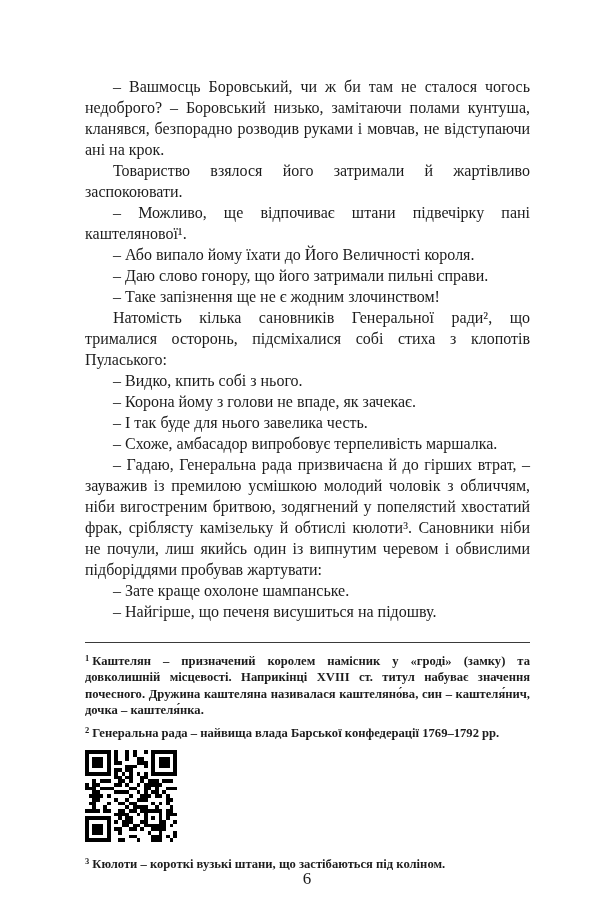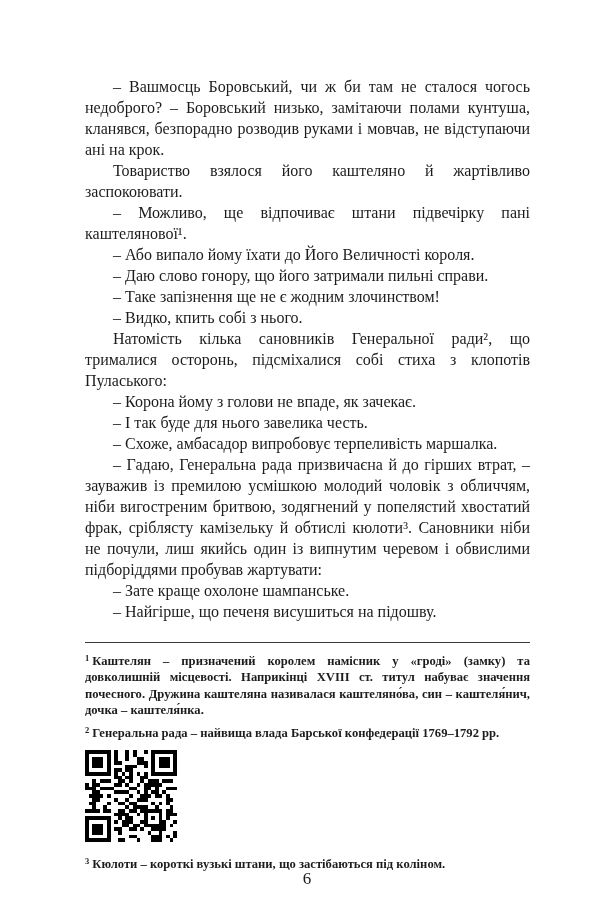--- a/index.html
+++ b/index.html
@@ -65,33 +65,33 @@
 </style>
 </head>
 <body>
 
 <div class="page">
 
   <div class="main-text">
 
       <p class="para">– Вашмосць Боровський, чи ж би там не сталося чогось недоброго? – Боровський низько, замітаючи полами кунтуша, кланявся, безпорадно розводив руками і мовчав, не відступаючи ані на крок.</p>
 
-      <p class="para">Товариство взялося його каштеляно й жартівливо заспокоювати.</p>
+      <p class="para">Товариство взялося його затримали й жартівливо заспокоювати.</p>
 
       <p class="para">– Можливо, ще відпочиває штани підвечірку пані каштелянової¹.</p>
 
       <p class="para">– Або випало йому їхати до Його Величності короля.</p>
 
       <p class="para">– Даю слово гонору, що його затримали пильні справи.</p>
 
       <p class="para">– Таке запізнення ще не є жодним злочинством!</p>
 
+      <p class="para">Натомість кілька сановників Генеральної ради², що трималися осторонь, підсміхалися собі стиха з клопотів Пуласького:</p>
+
       <p class="para">– Видко, кпить собі з нього.</p>
-
-      <p class="para">Натомість кілька сановників Генеральної ради², що трималися осторонь, підсміхалися собі стиха з клопотів Пуласького:</p>
 
       <p class="para">– Корона йому з голови не впаде, як зачекає.</p>
 
       <p class="para">– І так буде для нього завелика честь.</p>
 
       <p class="para">– Схоже, амбасадор випробовує терпеливість маршалка.</p>
 
       <p class="para">– Гадаю, Генеральна рада призвичаєна й до гірших втрат, – зауважив із премилою усмішкою молодий чоловік з обличчям, ніби вигостреним бритвою, зодягнений у попелястий хвостатий фрак, сріблясту камізельку й обтислі кюлоти³. Сановники ніби не почули, лиш якийсь один із випнутим черевом і обвислими підборіддями пробував жартувати:</p>
 
       <p class="para">– Зате краще охолоне шампанське.</p>

